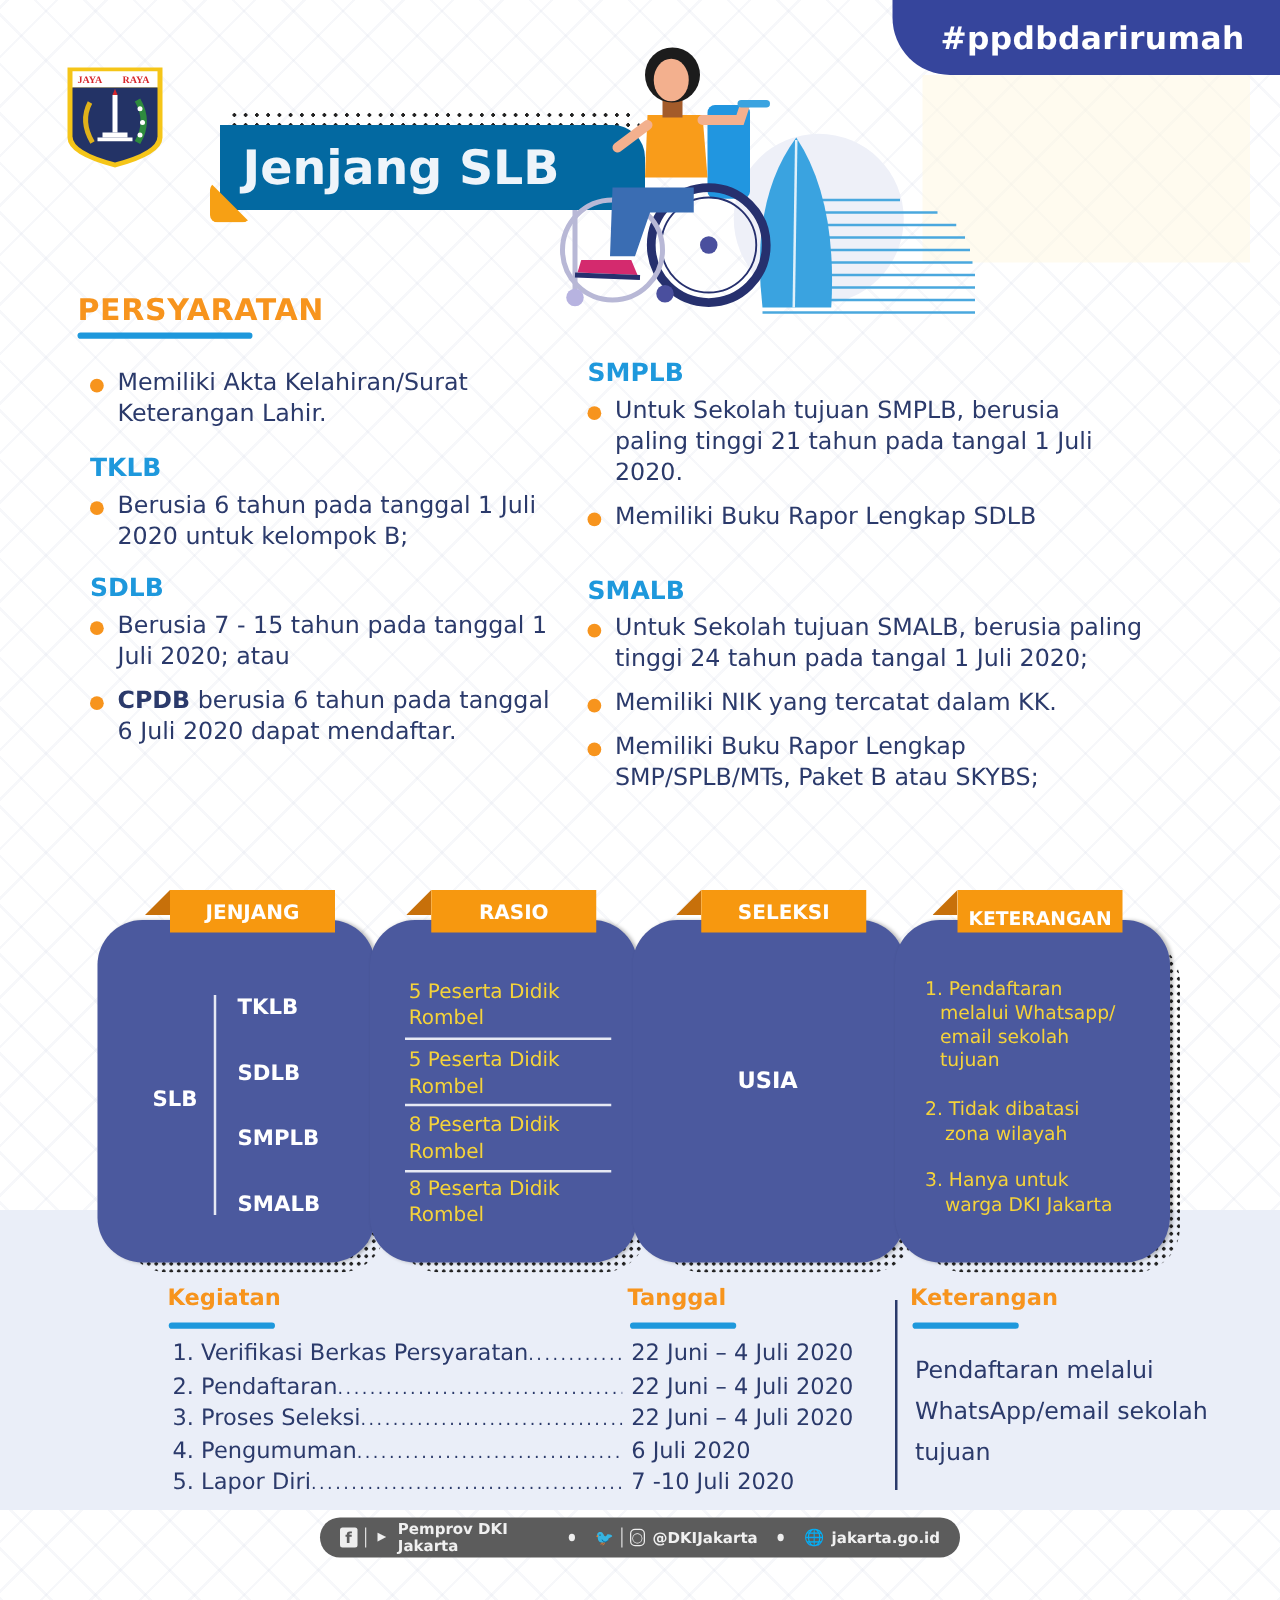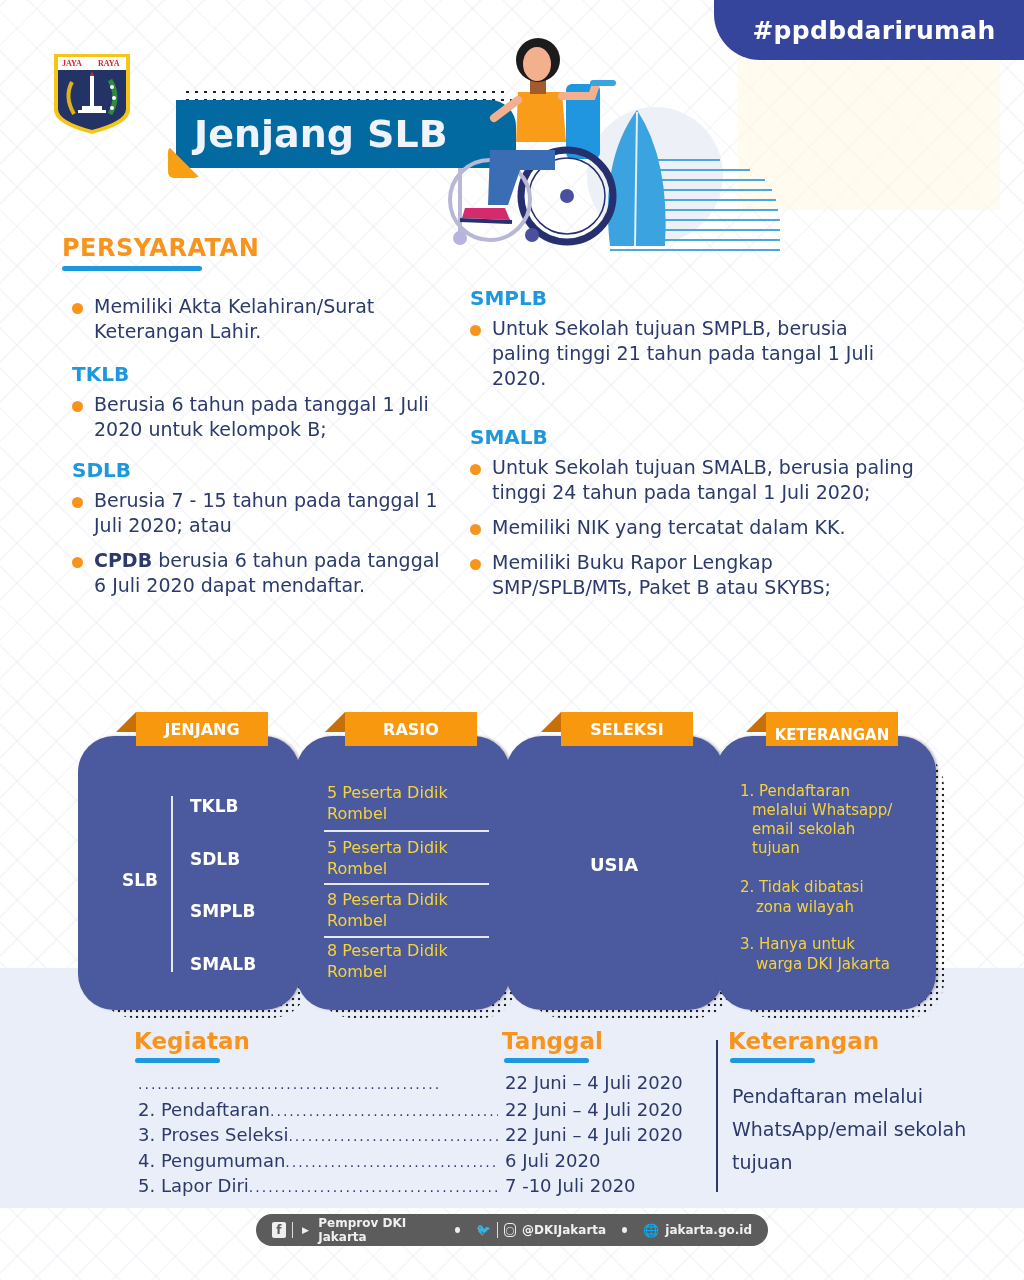--- a/index.html
+++ b/index.html
@@ -104,21 +104,21 @@
   .card-tab::before {
     content: ""; position: absolute; left: -20px; top: 0; width: 20px; height: 20px;
     background: #c7700a; clip-path: polygon(100% 0, 100% 100%, 0 100%);
   }
   .card-text-white { color: #ffffff; font-weight: bold; font-size: 17px; position: absolute; }
   .card-text-yellow { color: #f5d33a; font-size: 16px; line-height: 21px; position: absolute; }
   .rasio-sep { position: absolute; left: 28px; width: 165px; height: 2px; background: #e6e9f4; }
   .vline { position: absolute; width: 2px; background: #e6e9f4; }
 
   
-  .sched-head { position: absolute; font-size: 23px; font-weight: bold; color: #f7941d; }
+  .sched-head { position: absolute; font-size: 18px; font-weight: bold; color: #f7941d; }
   .sched-underline { position: absolute; height: 5px; width: 85px; background: #1e98dc; border-radius: 3px; }
   .sched-row {
     position: absolute; left: 138px; width: 360px; font-size: 18px; color: #2b3a6b;
     display: flex; white-space: nowrap; overflow: hidden;
   }
   .sched-row .dots { flex: 1; overflow: hidden; color: #2b3a6b; letter-spacing: 2px; font-size: 14px; padding-top: 4px; }
   .sched-date { position: absolute; left: 505px; font-size: 18px; color: #2b3a6b; white-space: nowrap; }
   .sched-divider { position: absolute; left: 716px; top: 1040px; width: 2px; height: 152px; background: #2b3a6b; }
   .sched-note { position: absolute; left: 732px; top: 1080px; width: 270px; font-size: 19px; line-height: 33px; color: #2b3a6b; }
 
@@ -220,20 +220,21 @@
   <div class="bullet">Berusia 6 tahun pada tanggal 1 Juli 2020 untuk kelompok B;</div>
 
   <div class="section-label">SDLB</div>
   <div class="bullet">Berusia 7 - 15 tahun pada tanggal 1 Juli 2020; atau</div>
   <div class="bullet"><b>CPDB</b><span> berusia 6 tahun pada tanggal 6 Juli 2020 dapat mendaftar.</span></div>
 </div>
 
 <div class="col col-right">
   <div class="section-label" style="margin-top:0">SMPLB</div>
   <div class="bullet" style="width:440px">Untuk Sekolah tujuan SMPLB, berusia paling tinggi 21 tahun pada tangal 1 Juli 2020.</div>
+  <div class="bullet">Memiliki Buku Rapor Lengkap SDLB</div>
 
   <div class="section-label" style="margin-top:34px">SMALB</div>
   <div class="bullet" style="width:480px">Untuk Sekolah tujuan SMALB, berusia paling tinggi 24 tahun pada tangal 1 Juli 2020;</div>
   <div class="bullet">Memiliki NIK yang tercatat dalam KK.</div>
   <div class="bullet" style="width:400px">Memiliki Buku Rapor Lengkap SMP/SPLB/MTs, Paket B atau SKYBS;</div>
 </div>
 
 <div class="card-wrap" style="left:78px; width:222px;">
   <div class="card-dots"></div>
   <div class="card"></div>
@@ -299,20 +300,21 @@
 </div>
 
 <div class="sched-head" style="left:134px; top:1028px;">Kegiatan</div>
 <div class="sched-underline" style="left:135px; top:1058px;"></div>
 <div class="sched-head" style="left:502px; top:1028px;">Tanggal</div>
 <div class="sched-underline" style="left:504px; top:1058px;"></div>
 <div class="sched-head" style="left:728px; top:1028px;">Keterangan</div>
 <div class="sched-underline" style="left:730px; top:1058px;"></div>
 
 <div class="sched-row" style="top:1072px;">
+    <span>1. Verifikasi Berkas Persyaratan</span>
     <span class="dots">...............................................</span>
   </div>
 <div class="sched-date" style="top:1072px;">22 Juni – 4 Juli 2020</div>
 <div class="sched-row" style="top:1099px;">
     <span>2. Pendaftaran</span>
     <span class="dots">...............................................</span>
   </div>
 <div class="sched-date" style="top:1099px;">22 Juni – 4 Juli 2020</div>
 <div class="sched-row" style="top:1124px;">
     <span>3. Proses Seleksi</span>

